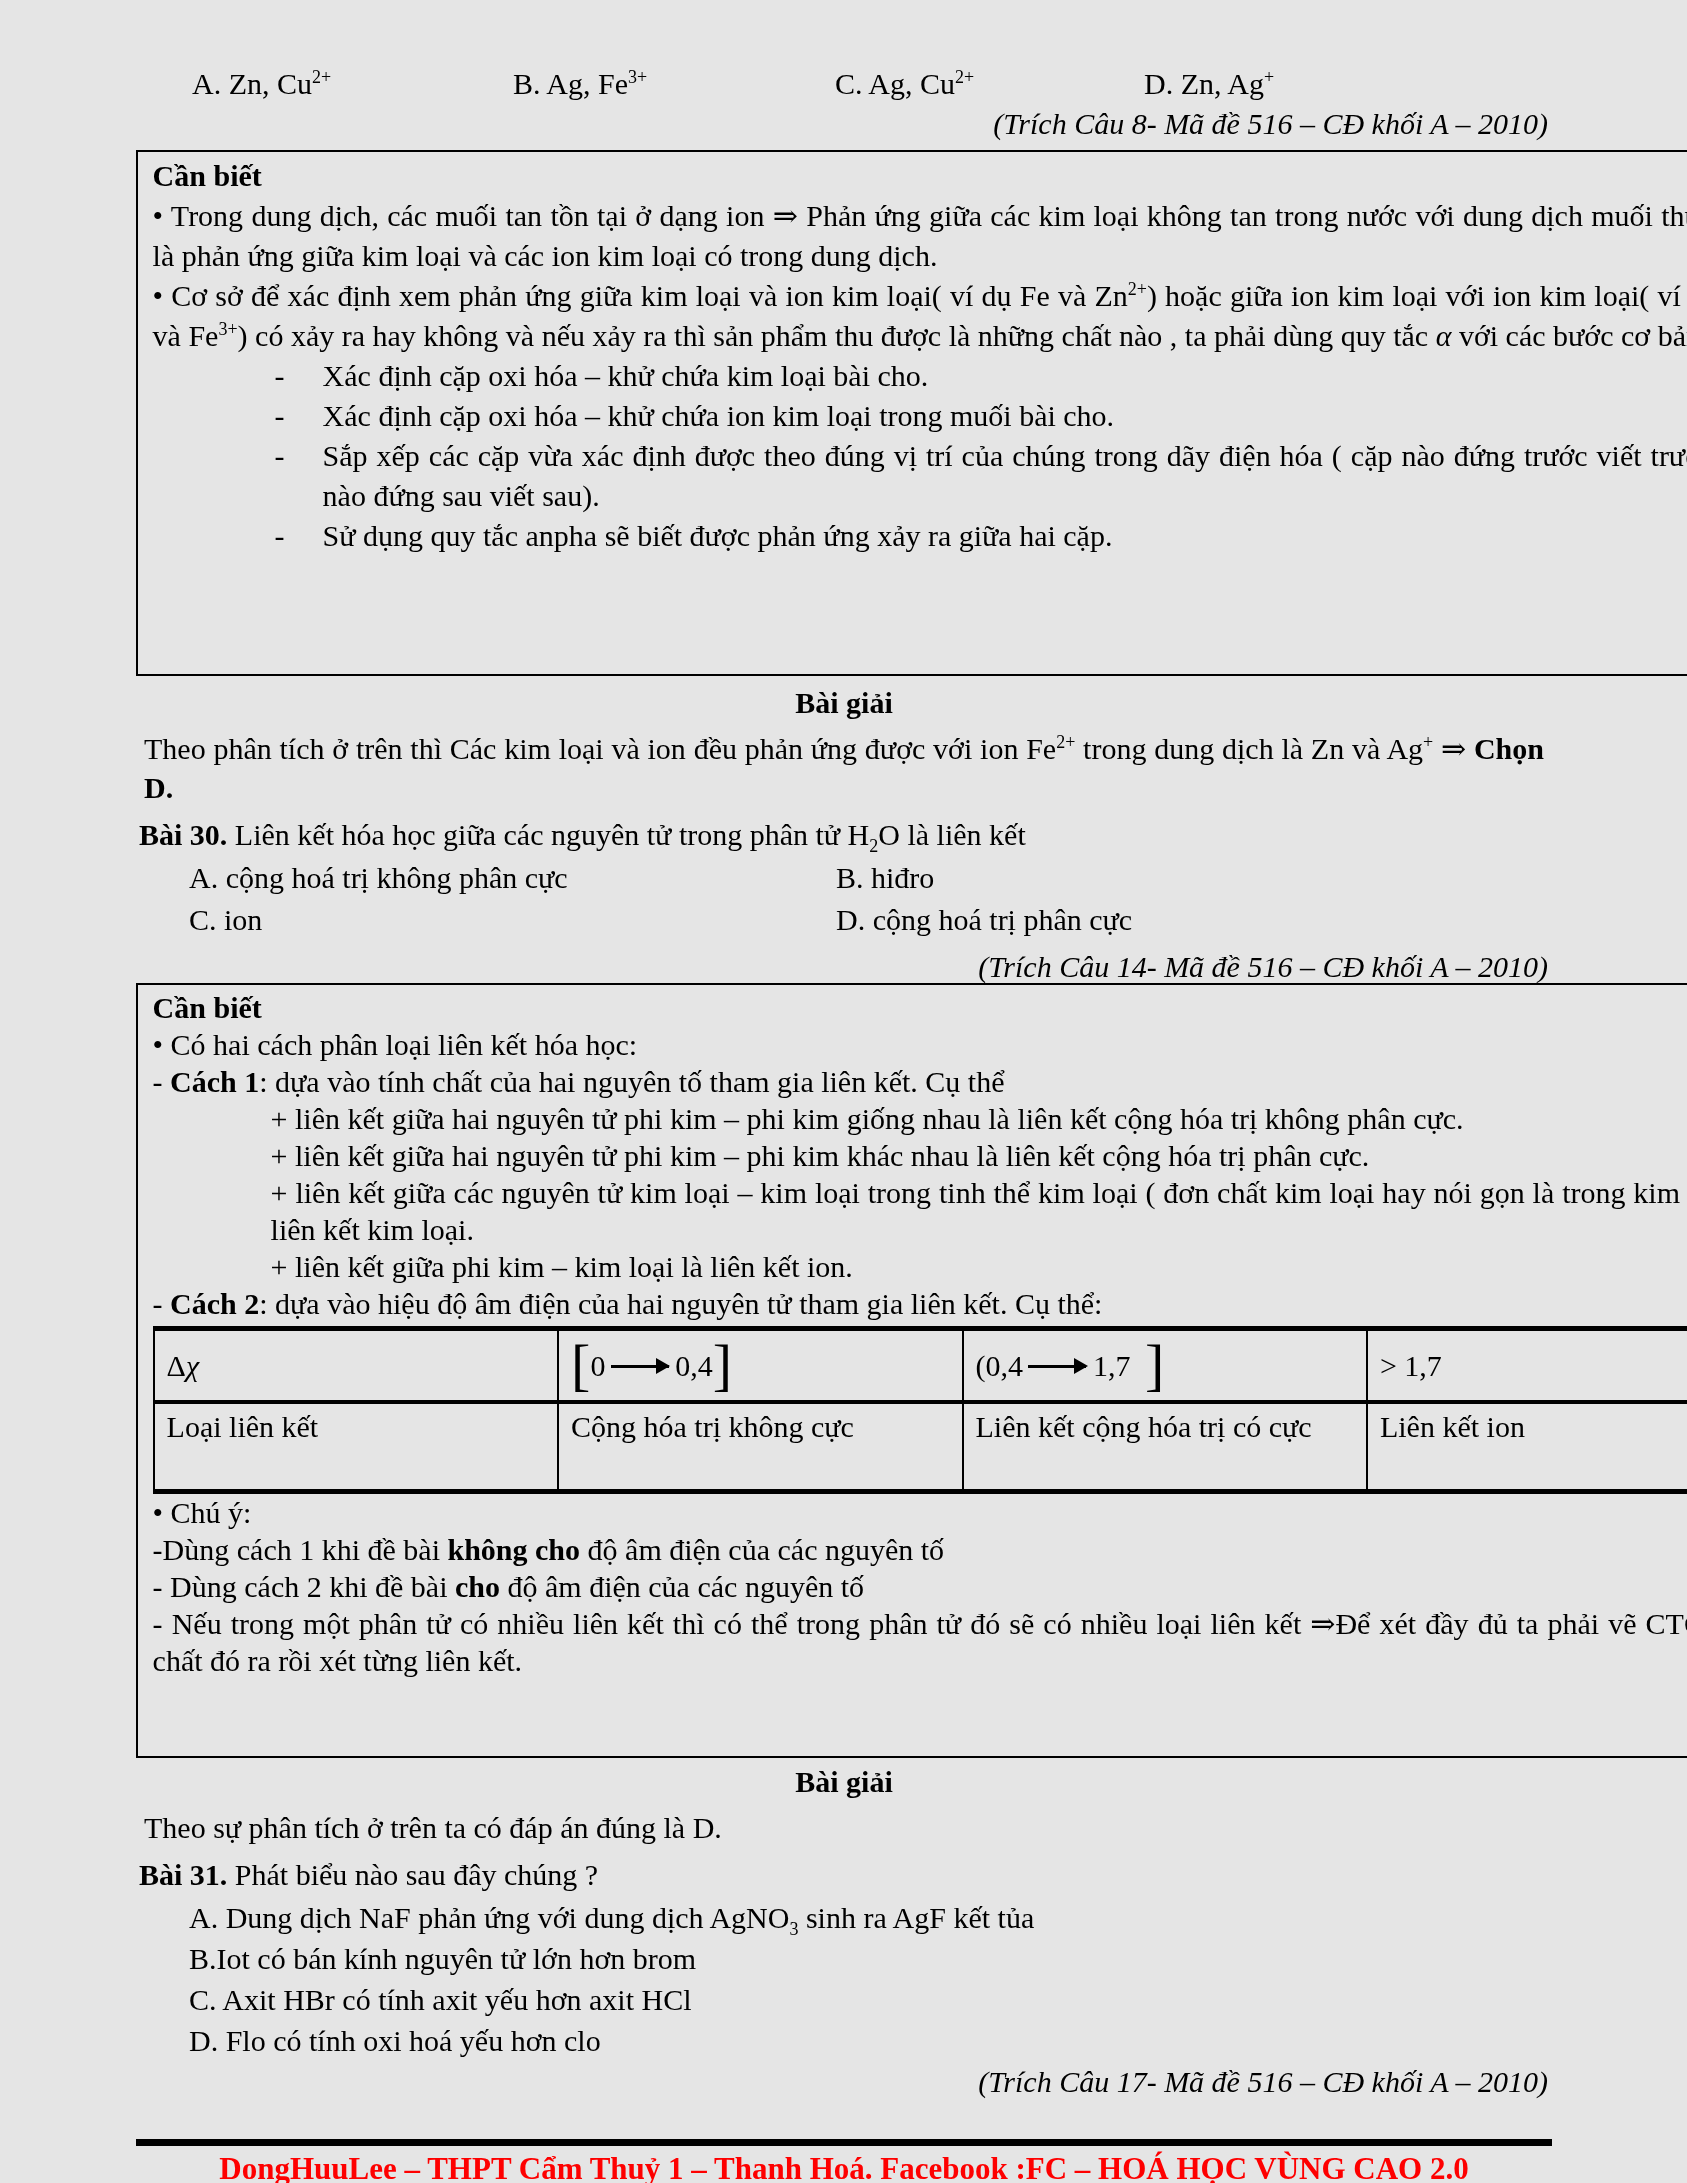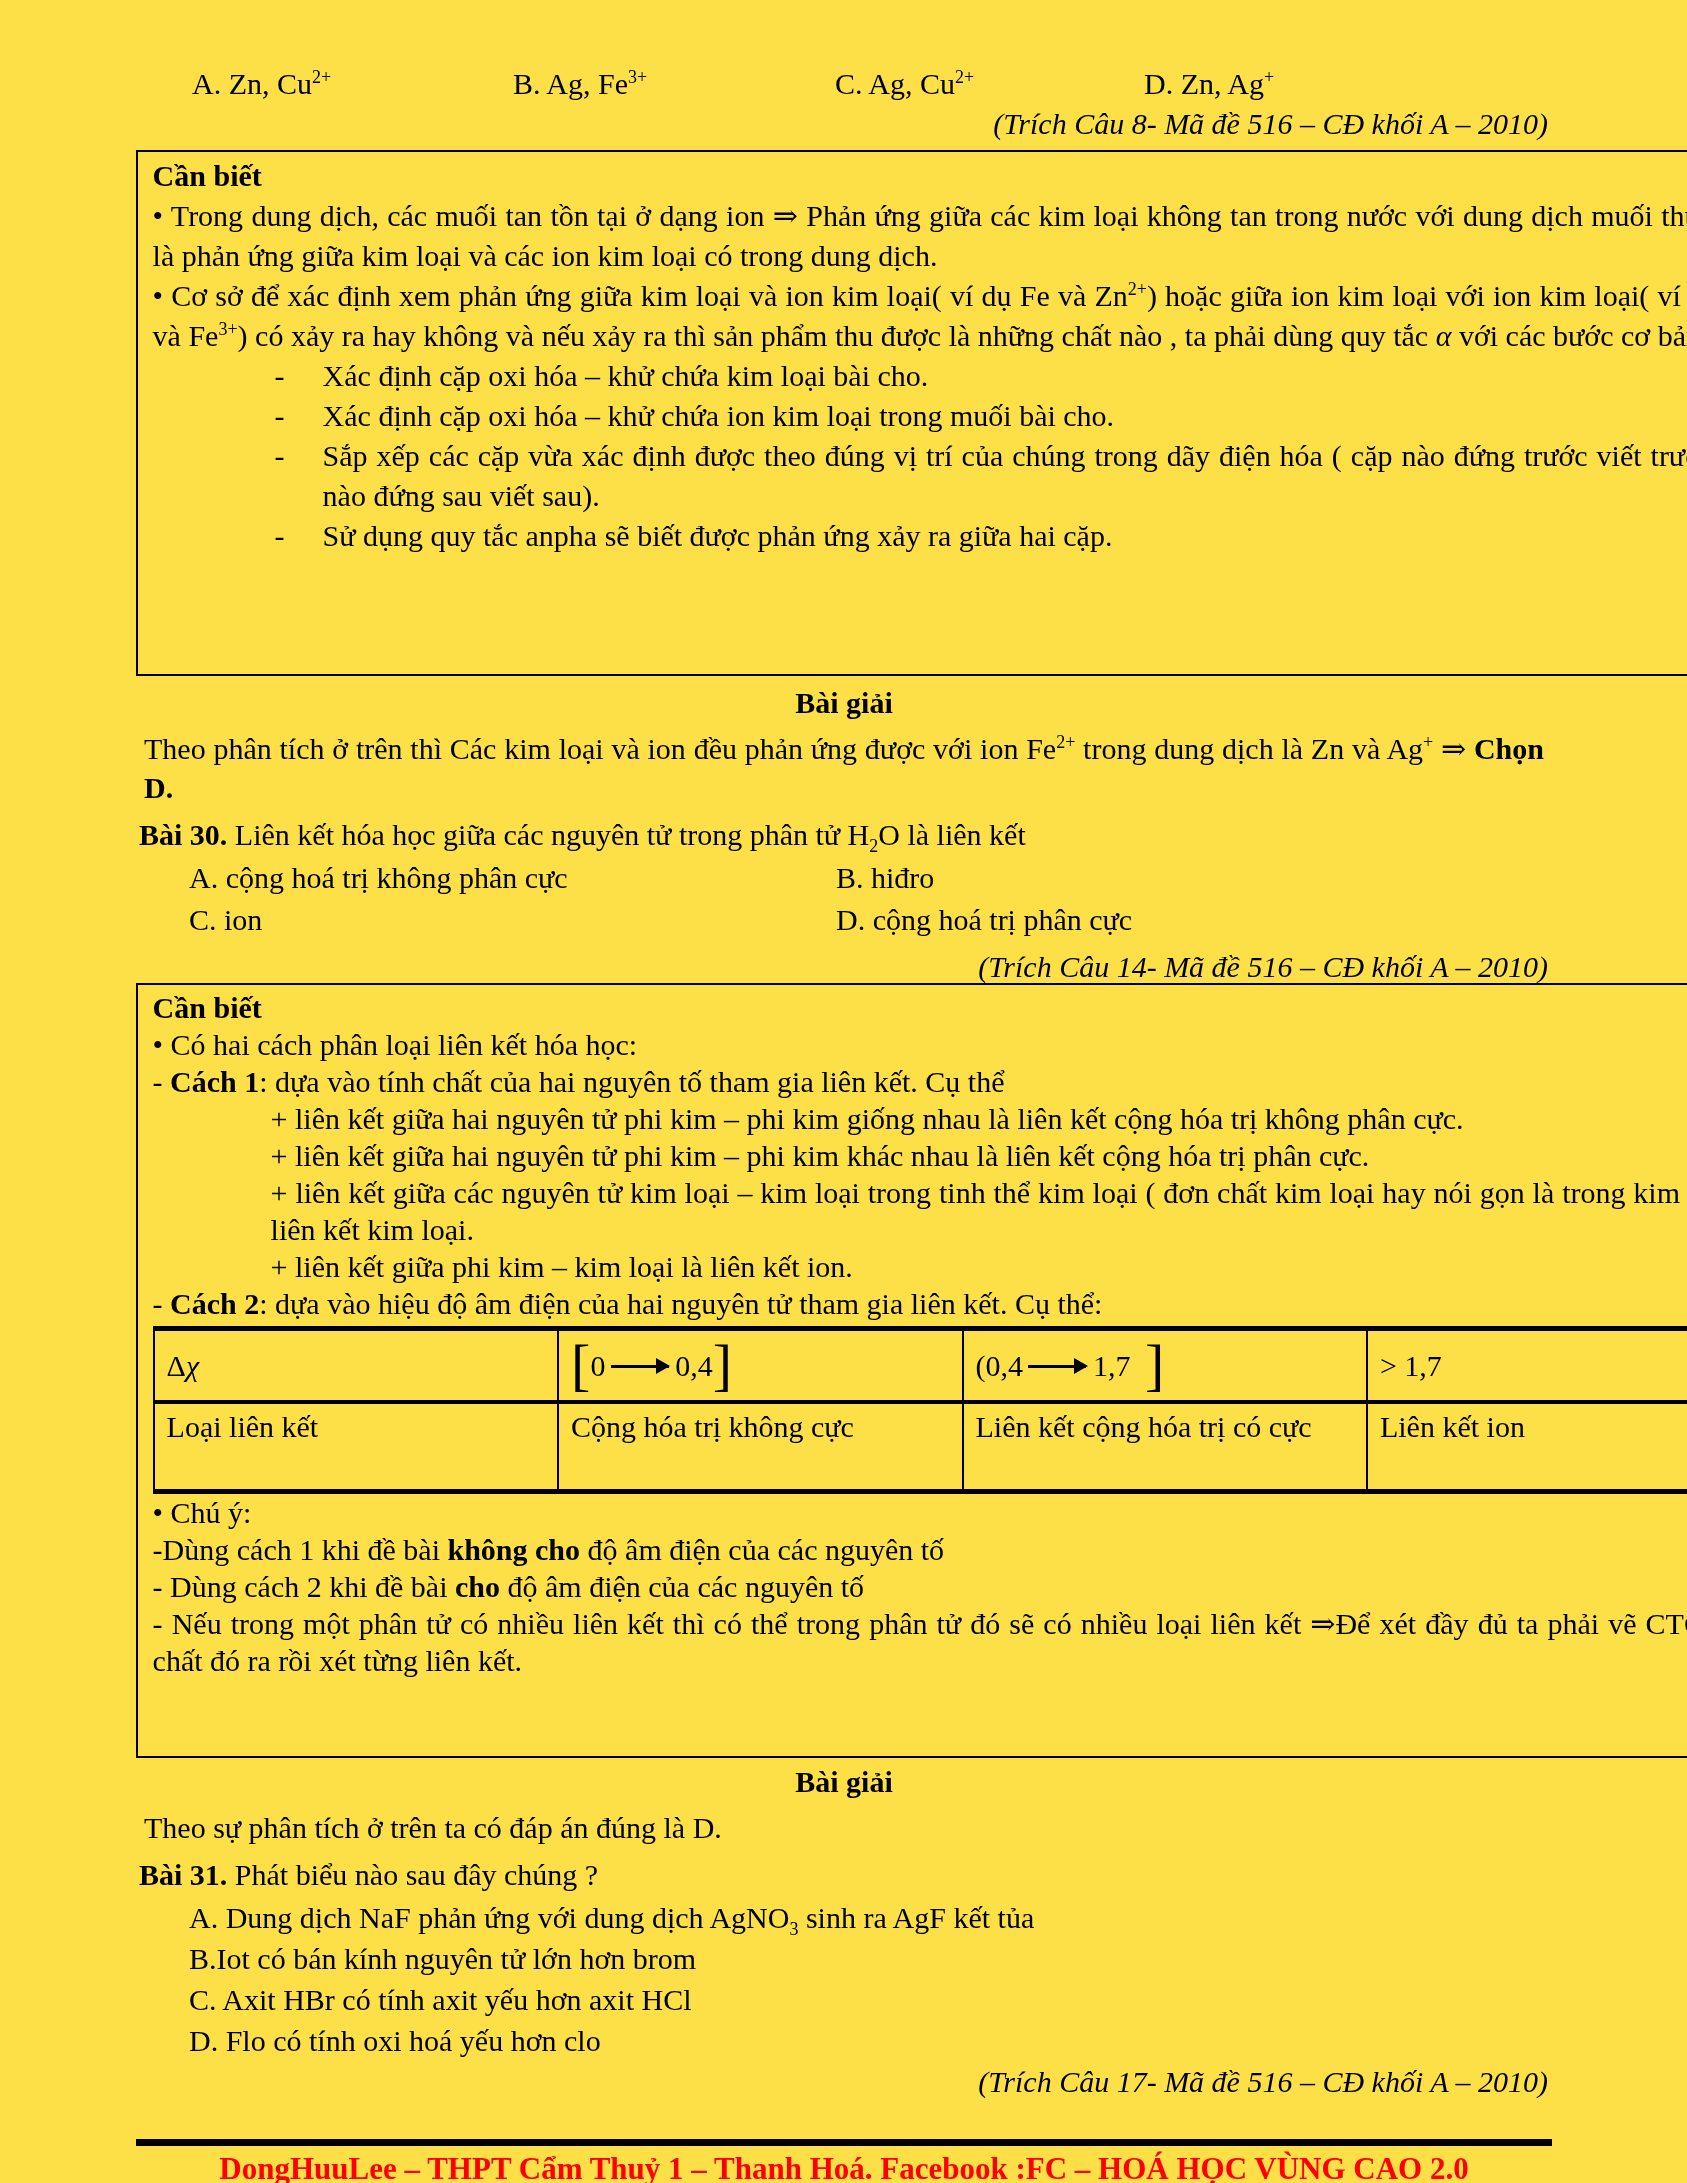--- a/index.html
+++ b/index.html
@@ -1,16 +1,16 @@
 <!DOCTYPE html>
 <html style="font-size:10.6px"><head>
 <meta charset="utf-8">
 <style>
   html,body{margin:0;padding:0;background:#888;}
-  .page{position:relative;width:1687px;height:2183px;background:#fde047;color:#000;
+  .page{position:relative;width:1687px;height:2183px;background:#e5e5e5;color:#000;
         font-family:"Liberation Serif","DejaVu Serif",serif;font-size:30px;overflow:hidden;}
   .content{position:absolute;left:136px;top:0;width:1416px;}
 
   sup{font-size:0.60em;vertical-align:super;line-height:0;}
   sub{font-size:0.60em;vertical-align:sub;line-height:0;}
   .seg-b{font-weight:bold;}
   .seg-i{font-style:italic;}
   .seg-alpha{font-style:italic;}
   .seg-bigbr{font-size:58px;line-height:0;vertical-align:-8px;font-weight:400;}
   .seg-arrow{display:inline-block;width:58px;height:2.6px;background:#000;vertical-align:8px;

